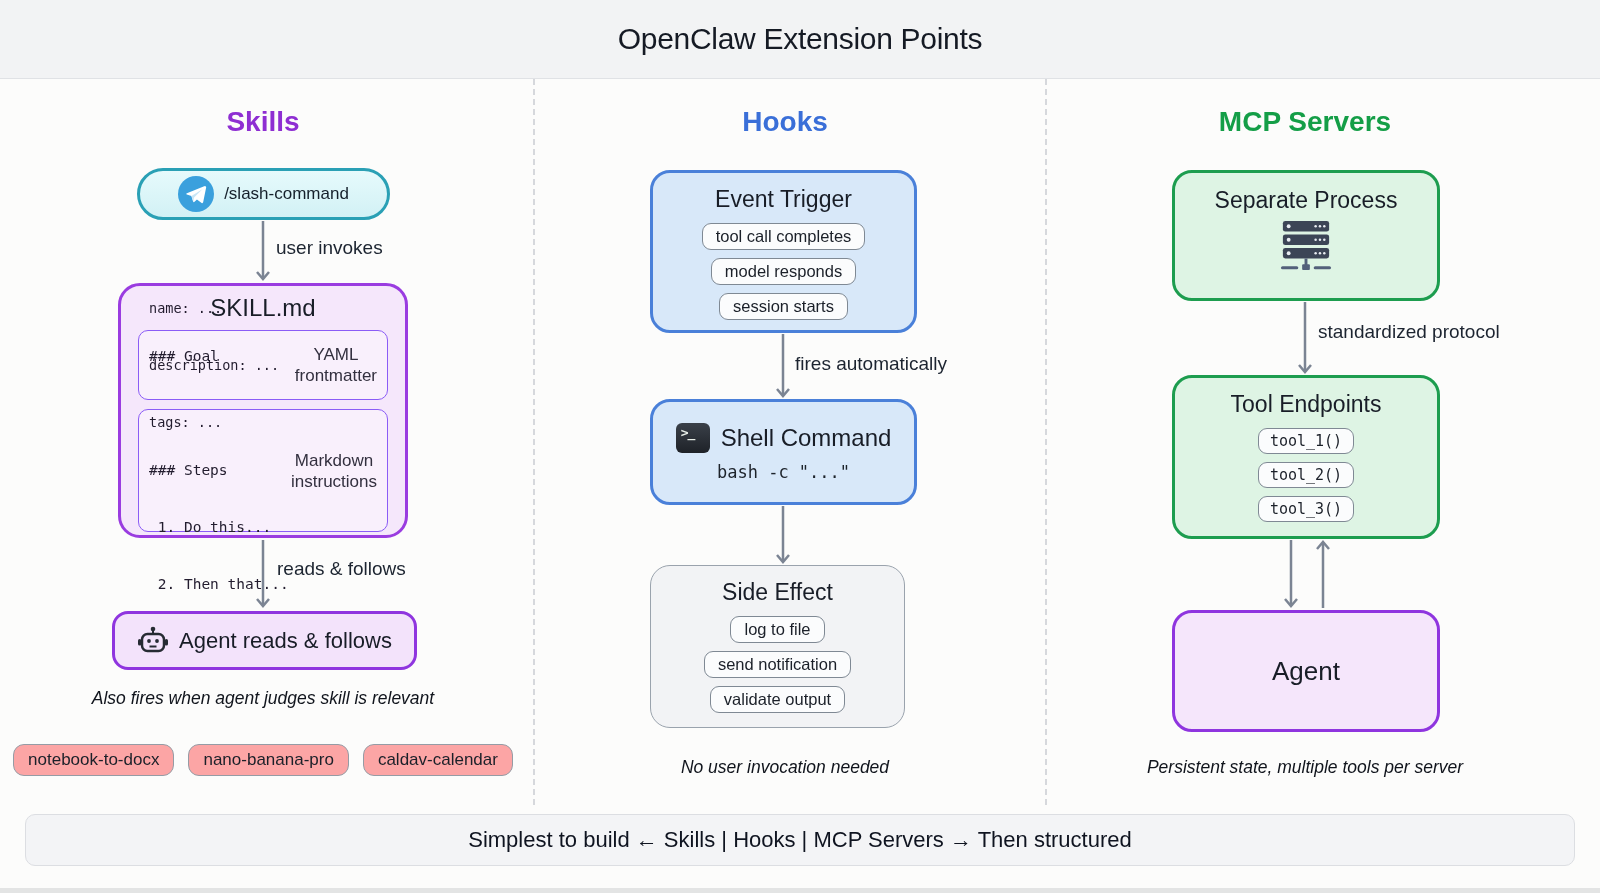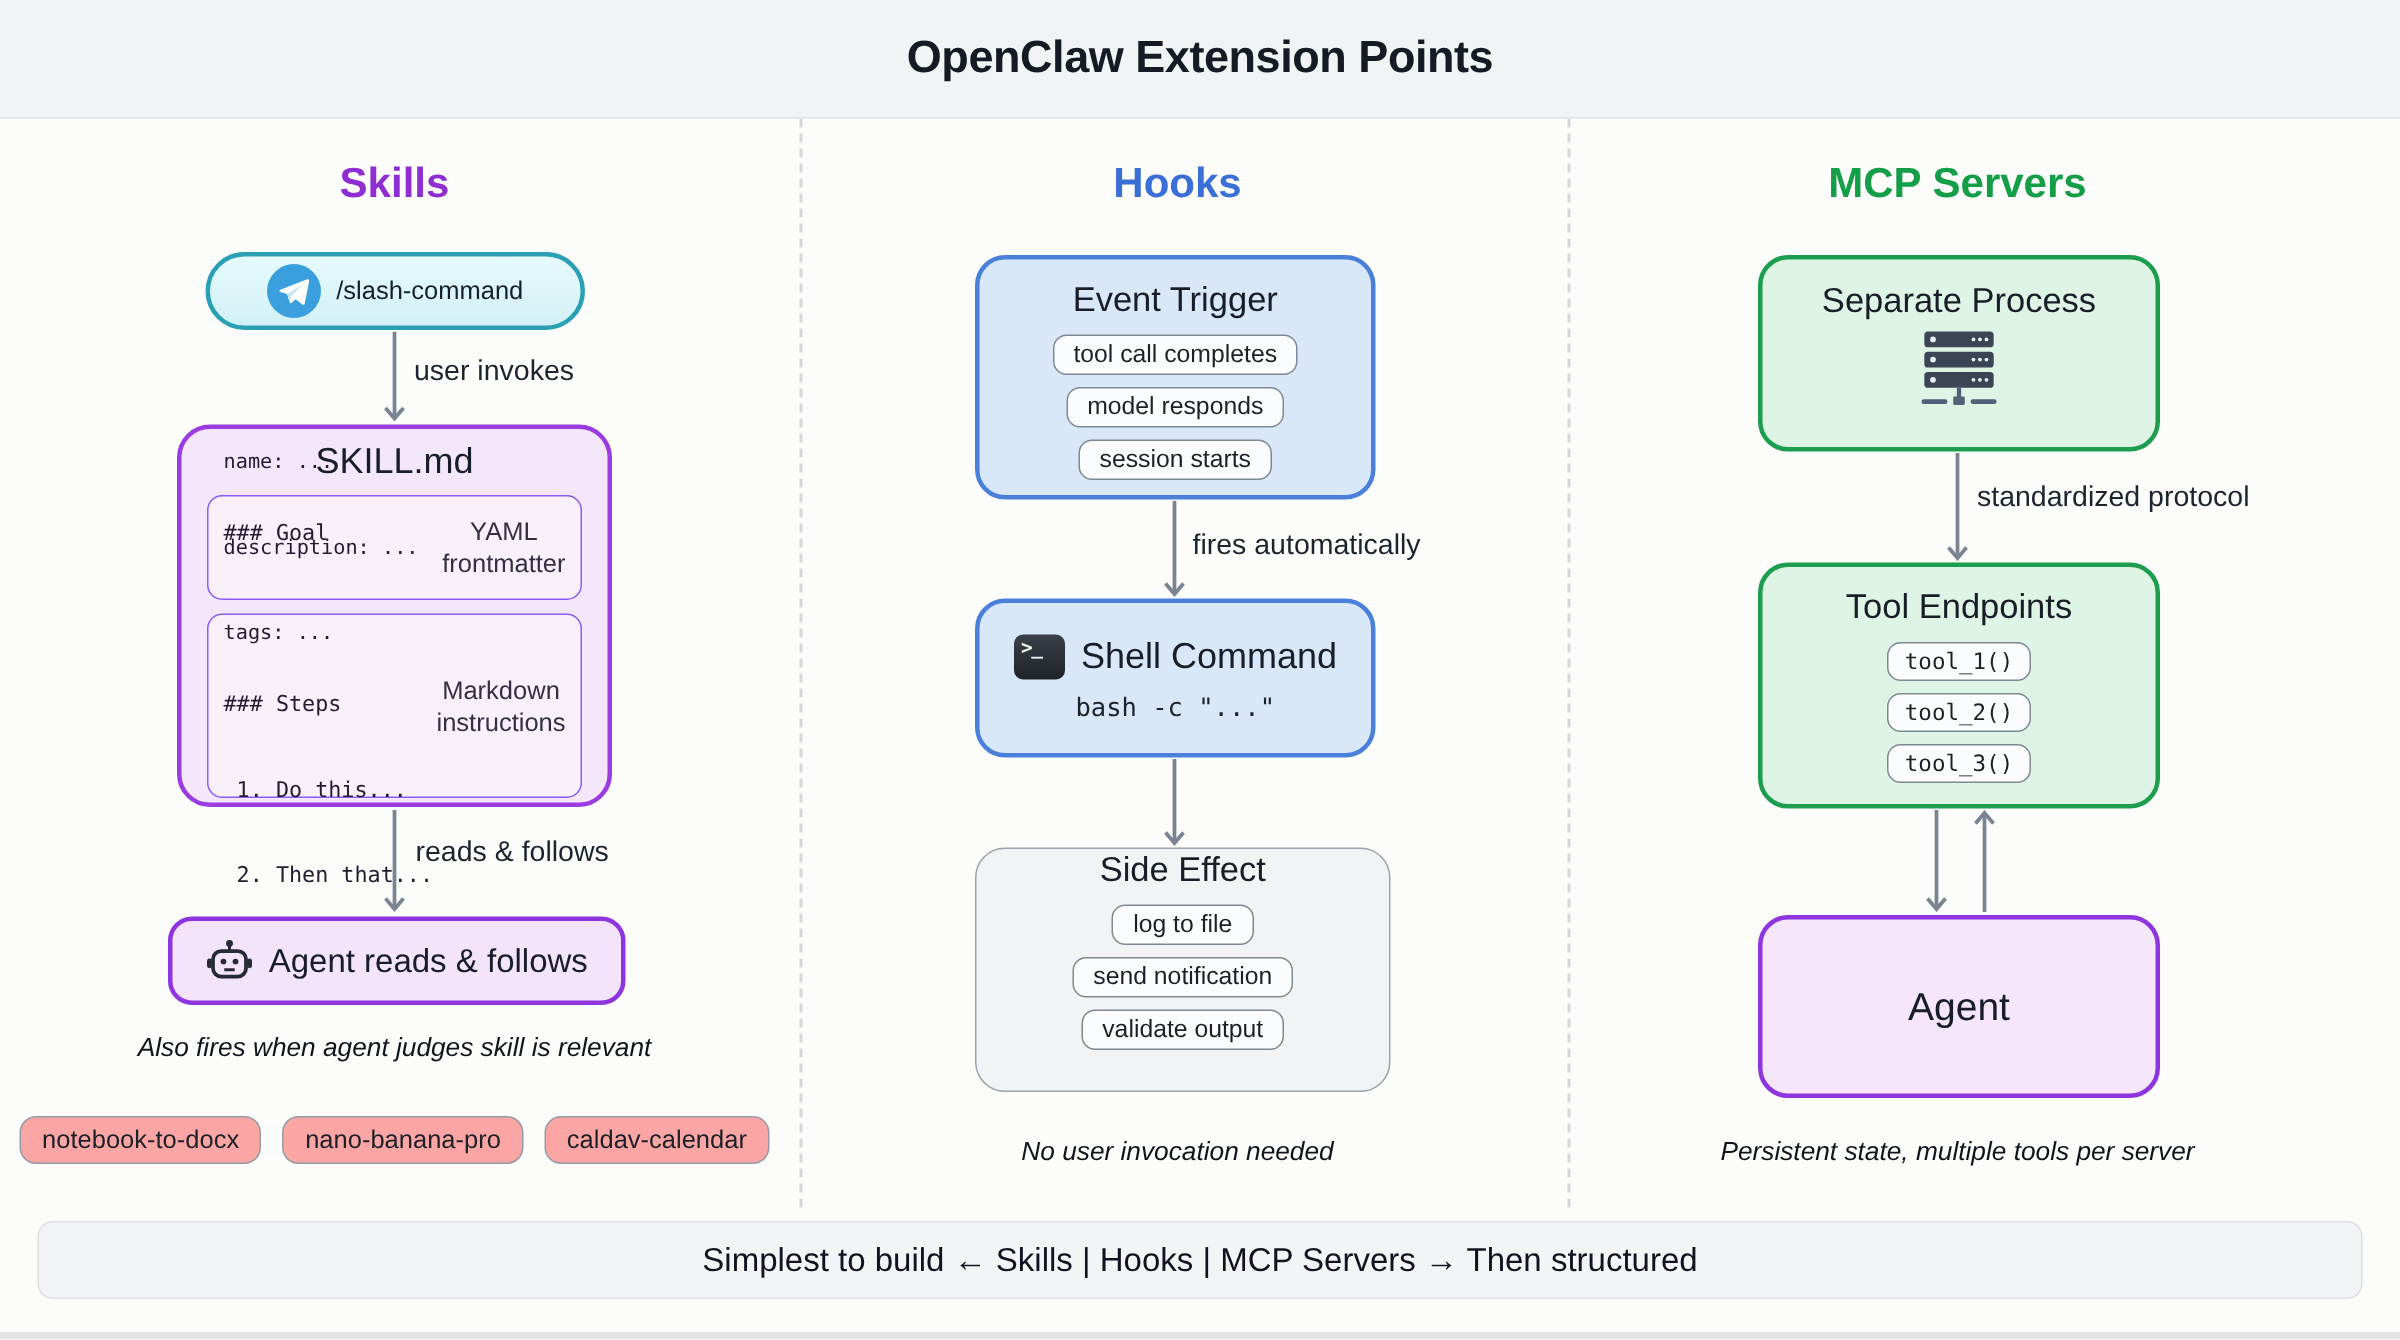--- a/index.html
+++ b/index.html
@@ -8,21 +8,21 @@
     background:#fcfcfb;
     font-family:"Liberation Sans","DejaVu Sans",sans-serif;
     color:#171c26;
   }
   
   .header{
     position:absolute;left:0;top:0;width:1600px;height:78px;
     background:#f2f3f4;border-bottom:1px solid #e0e2e5;
     display:flex;align-items:center;justify-content:center;
   }
-  .header h1{margin:0;font-size:30px;font-weight:700;color:#151a24;letter-spacing:-.3px;}
+  .header h1{margin:0;font-size:30px;font-weight:400;color:#151a24;letter-spacing:-.3px;}
   
   .divider{position:absolute;top:79px;height:726px;width:0;border-left:2px dashed #d6d8dc;}
   .div1{left:533px;} .div2{left:1045px;}
   
   .colhead{position:absolute;top:106px;text-align:center;font-size:28px;font-weight:700;}
   .colhead.skills{left:0;width:526px;color:#8e2ed2;}
   .colhead.hooks{left:525px;width:520px;color:#3a6fd8;}
   .colhead.mcp{left:1045px;width:520px;color:#149e47;}
   
   .node{position:absolute;box-sizing:border-box;border-radius:20px;}
@@ -82,21 +82,21 @@
   .event-box{left:650px;top:170px;width:267px;height:163px;padding-top:13px;}
   .event-box .ntitle{margin-bottom:10px;}
   .shell-box{left:650px;top:399px;width:267px;height:106px;display:flex;flex-direction:column;align-items:center;justify-content:center;gap:9px;}
   .shell-title-row{display:flex;align-items:center;gap:11px;}
   .term-icon{
     width:34px;height:30px;border-radius:6px;background:linear-gradient(180deg,#3a4049,#1e2228);
     color:#e9efe9;font-family:"DejaVu Sans Mono",monospace;font-size:13px;font-weight:bold;
     box-sizing:border-box;padding:2px 0 0 5px;letter-spacing:-1px;
   }
   .shell-cmd{font-size:17px;color:#1d232b;}
-  .side-box{left:650px;top:565px;width:277px;height:163px;}
+  .side-box{left:650px;top:565px;width:255px;height:163px;padding-top:13px;}
   .side-box .ntitle{margin-bottom:10px;}
   
   .process-box{left:1172px;top:170px;width:268px;height:131px;display:flex;flex-direction:column;align-items:center;padding-top:14px;}
   .process-box .ntitle{margin-bottom:6px;}
   .endpoints-box{left:1172px;top:375px;width:268px;height:164px;padding-top:13px;}
   .endpoints-box .ntitle{margin-bottom:10px;}
   .agent-box{
     left:1172px;top:610px;width:268px;height:122px;border-radius:20px;
     border:3.5px solid #8f35df;background:#f5e6fb;
     display:flex;align-items:center;justify-content:center;

